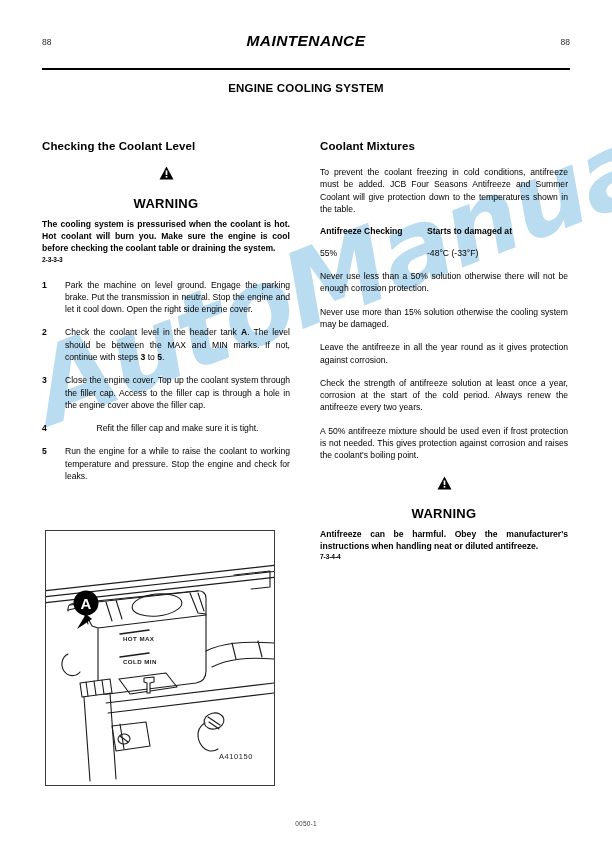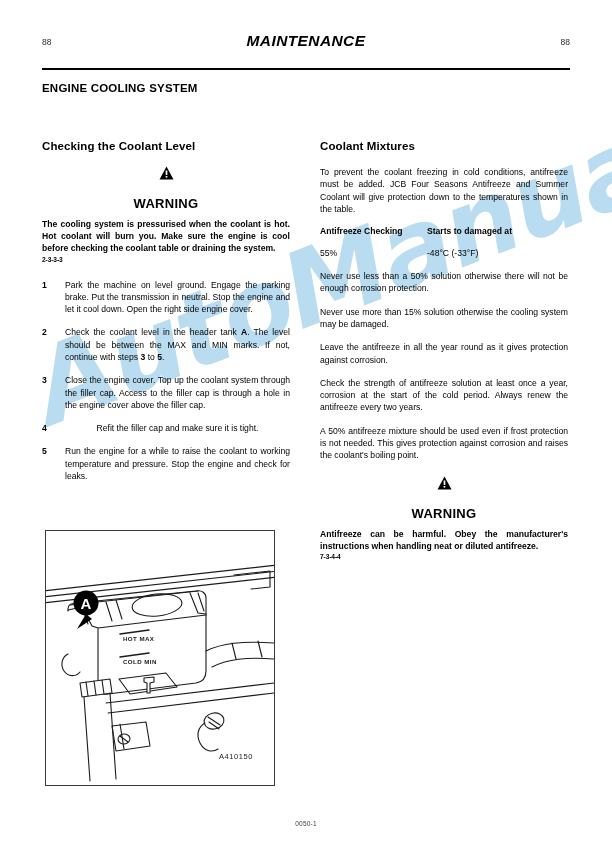--- a/index.html
+++ b/index.html
@@ -82,20 +82,21 @@
     width: 528px;
     height: 0;
     border-top: 2.2px solid #000;
     z-index: 2;
   }
   .section-title {
     position: absolute;
     left: 42px;
     top: 82px;
     width: 528px;
+    text-align: center;
     font-size: 11.5px;
     font-weight: 700;
     letter-spacing: 0.2px;
     z-index: 2;
   }
 
   
   .col {
     position: absolute;
     top: 140px;

